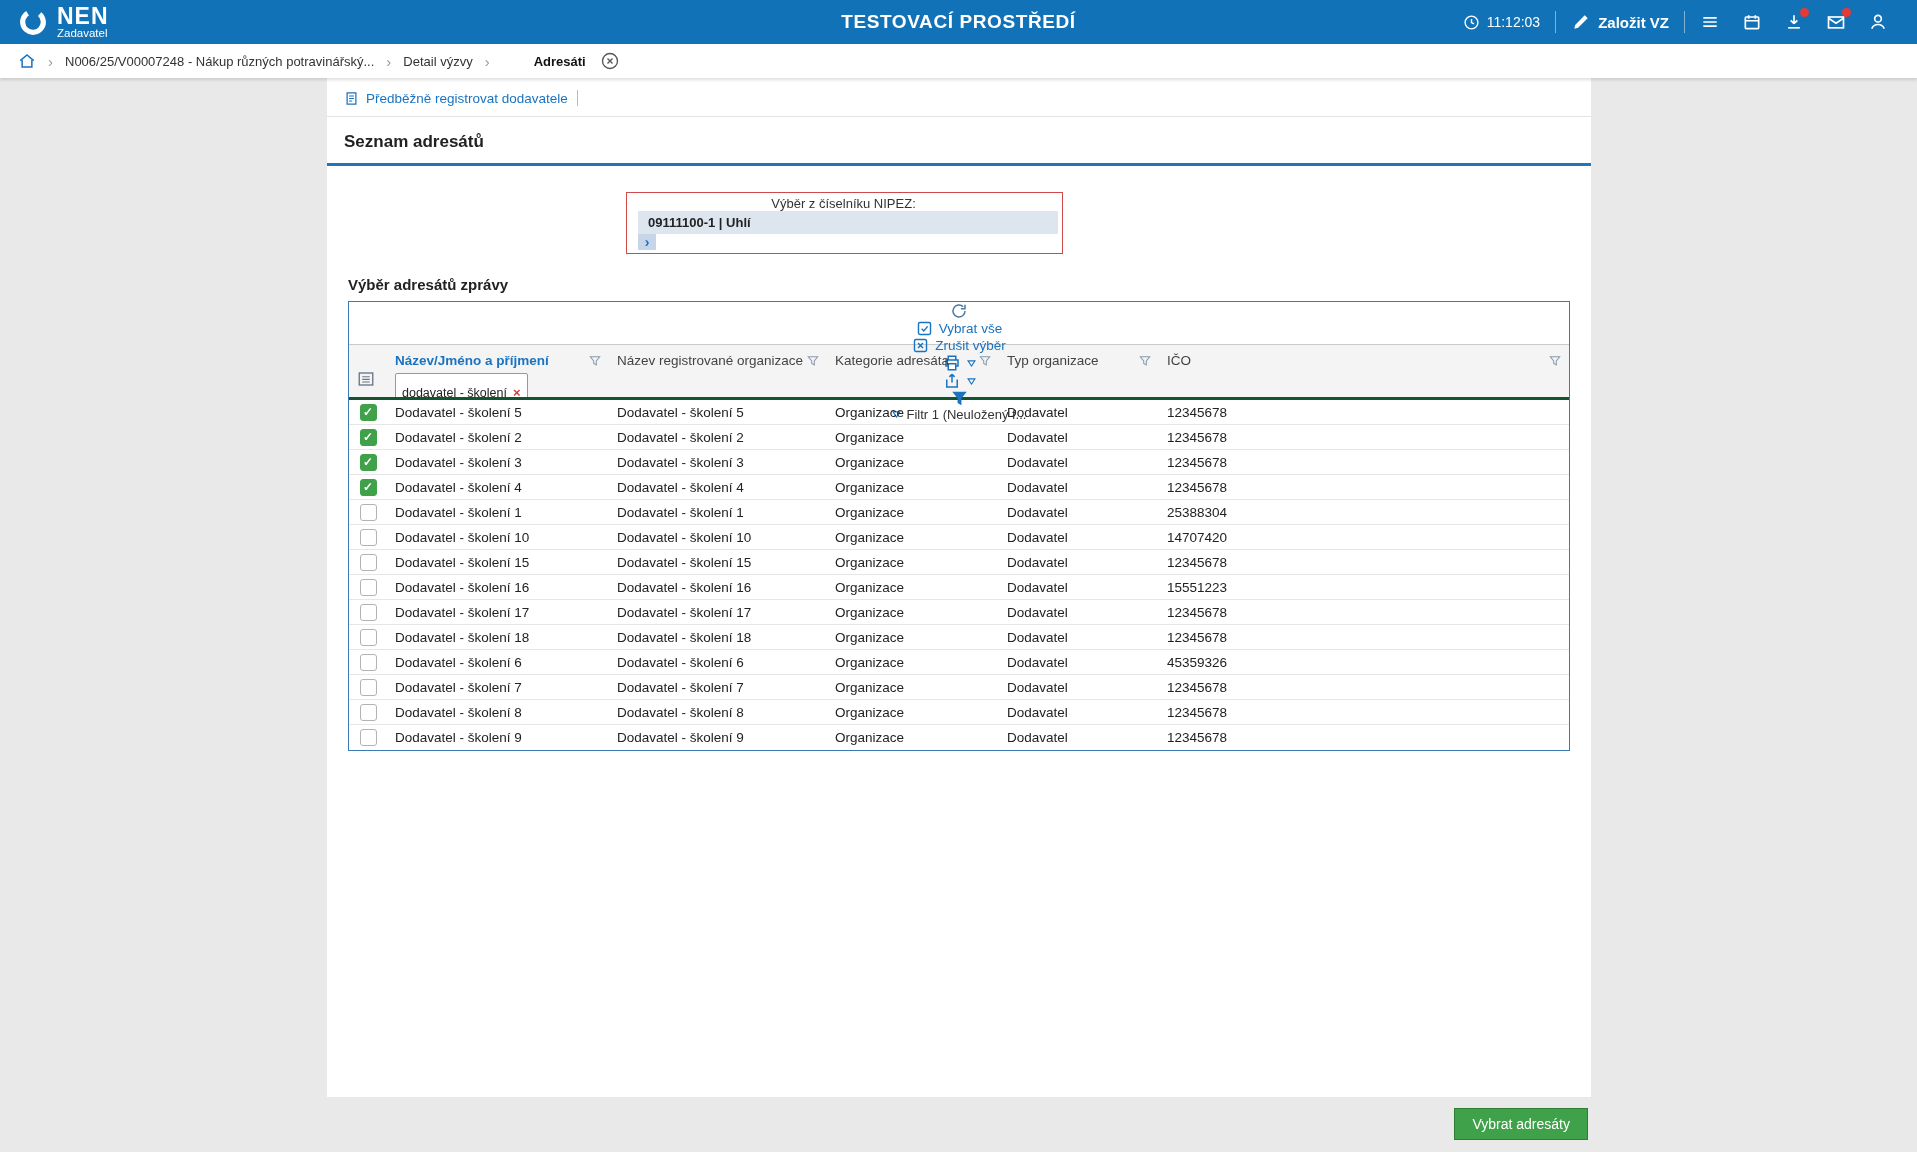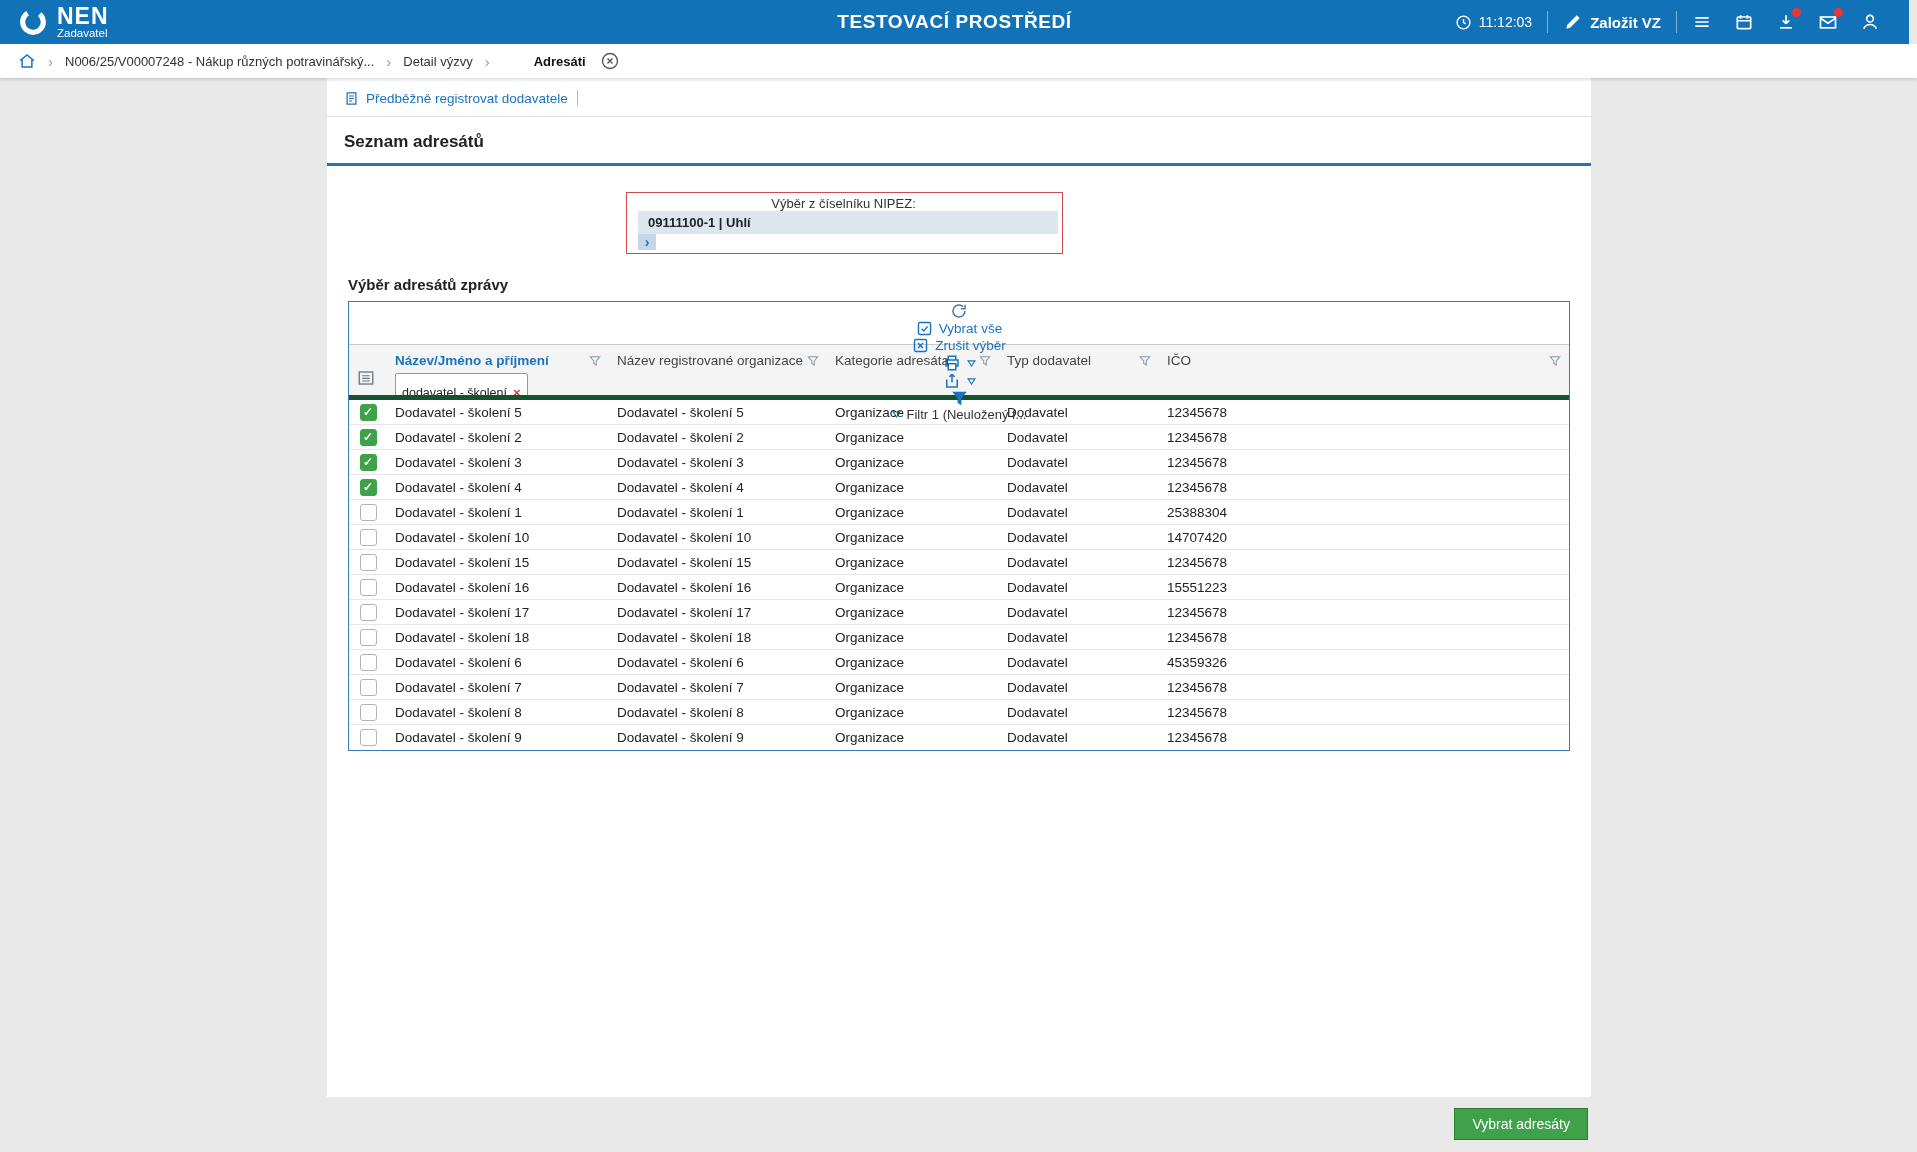--- a/index.html
+++ b/index.html
@@ -1,21 +1,21 @@
 <!DOCTYPE html>
 <html><head>
 <meta charset="utf-8">
 <style>
   * { box-sizing: border-box; margin: 0; padding: 0; }
   html, body { font-family: "Liberation Sans", sans-serif; }
   body { background: #e9e9e9; }
   .page { position: relative; width: 1917px; height: 1152px; background: #e9e9e9; overflow: hidden; }
 
   
-  .topbar { position: absolute; top: 0; left: 0; right: 8px; height: 44px; background: #1272b8; color: #fff; display: flex; align-items: center; padding: 0 18px; z-index: 5; }
+  .topbar { position: absolute; top: 0; left: 0; right: 0; height: 44px; background: #1272b8; color: #fff; display: flex; align-items: center; padding: 0 18px; z-index: 5; }
   .brand { display: flex; align-items: center; gap: 9px; cursor: pointer; }
   .brand-logo { width: 30px; height: 30px; display: block; }
   .brand-name { font-size: 23px; font-weight: bold; letter-spacing: 1px; line-height: 21px; }
   .brand-role { font-size: 11.5px; line-height: 12px; }
   .env-title { position: absolute; left: 50%; transform: translateX(-50%); font-size: 19px; font-weight: bold; letter-spacing: .6px; white-space: nowrap; }
   .topbar-right { margin-left: auto; display: flex; align-items: center; }
   .tb-item { display: flex; align-items: center; gap: 7px; padding: 0 11px; cursor: pointer; }
   .tb-sep { width: 1px; height: 22px; background: rgba(255,255,255,.45); margin: 0 4px; }
   .tb-icon { width: 20px; height: 20px; display: block; }
   .tb-icon-sm { width: 17px; height: 17px; display: block; }
@@ -52,21 +52,21 @@
 
   
   .grid { margin: 0 21px; border: 1px solid #3d7ab5; background: #fff; }
   .grid-toolbar { display: flex; align-items: center; height: 42px; padding: 0 10px; flex-direction: column; }
   .tbtn { display: flex; align-items: center; gap: 6px; color: #1a73c0; font-size: 13.5px; cursor: pointer; padding: 0 2px; white-space: nowrap; }
   .tbtn svg { display: block; }
   .v-sep { width: 1px; height: 22px; background: #ccd8e4; margin: 0 9px; }
   .spacer { flex: 1; }
   .filter-status { display: flex; align-items: center; gap: 6px; color: #333; font-size: 13px; cursor: pointer; white-space: nowrap; }
 
-  .ghead { display: flex; background: #f4f4f4; border-top: 1px solid #c9c9c9; border-bottom: 5px solid #14532d; height: 56px; }
+  .ghead { display: flex; background: #f4f4f4; border-top: 1px solid #c9c9c9; border-bottom: 3px solid #14532d; height: 56px; }
   .gcell { padding: 0 8px; overflow: hidden; white-space: nowrap; }
   .hcell { display: flex; flex-direction: column; padding-top: 8px; font-size: 13.5px; color: #444; }
   .hrow { display: flex; align-items: center; }
   .htitle { flex: 1; overflow: hidden; white-space: nowrap; }
   .hfilter { display: flex; cursor: pointer; }
   .sorted .htitle { color: #1a73c0; font-weight: bold; }
   .col-check { width: 38px; display: flex; justify-content: center; }
   .col-name { width: 222px; }
   .col-org  { width: 218px; }
   .col-cat  { width: 172px; }
@@ -305,21 +305,21 @@
             <span class="htitle">Kategorie adresáta</span>
             <span class="hfilter">
               <svg width="12" height="12" viewBox="0 0 14 14">
                   <path d="M1.5 2h11L8.5 7v4.5l-3-1.6V7L1.5 2z" fill="none" stroke="#8899aa" stroke-width="1.2"></path>
                 </svg>
             </span>
           </div>
         </div>
         <div class="gcell hcell col-type">
           <div class="hrow">
-            <span class="htitle">Typ dodavatel</span>
+            <span class="htitle">Typ organizace</span>
             <span class="hfilter">
               <svg width="12" height="12" viewBox="0 0 14 14">
                   <path d="M1.5 2h11L8.5 7v4.5l-3-1.6V7L1.5 2z" fill="none" stroke="#8899aa" stroke-width="1.2"></path>
                 </svg>
             </span>
           </div>
         </div>
         <div class="gcell hcell col-ico">
           <div class="hrow">
             <span class="htitle">IČO</span>

